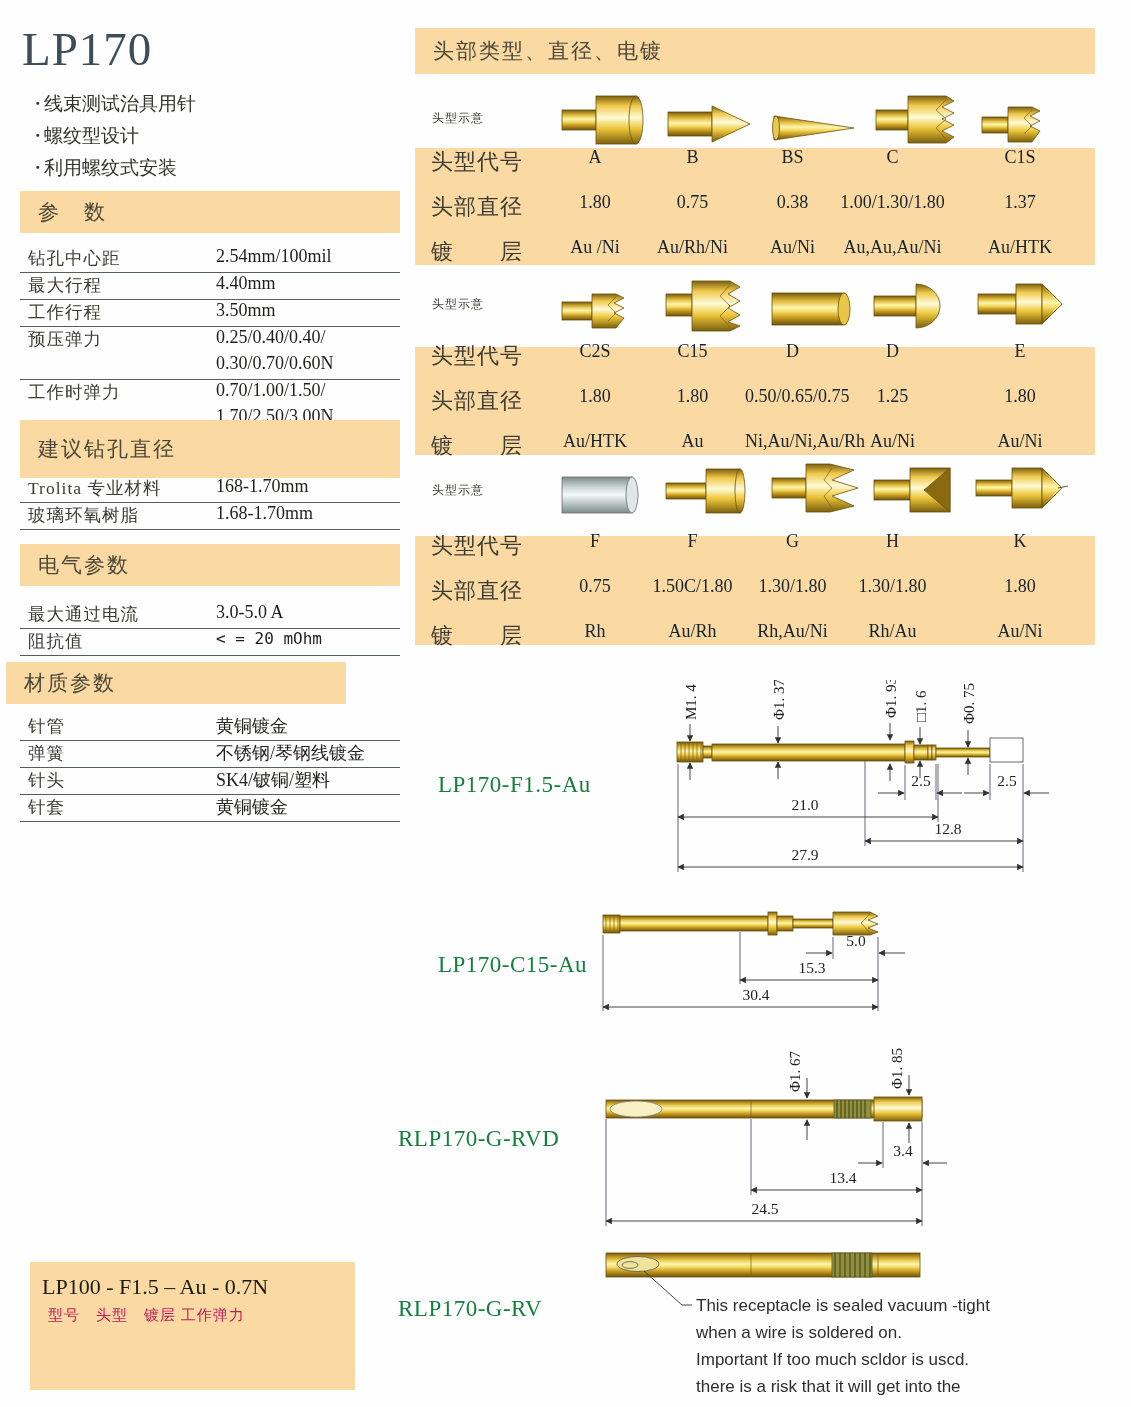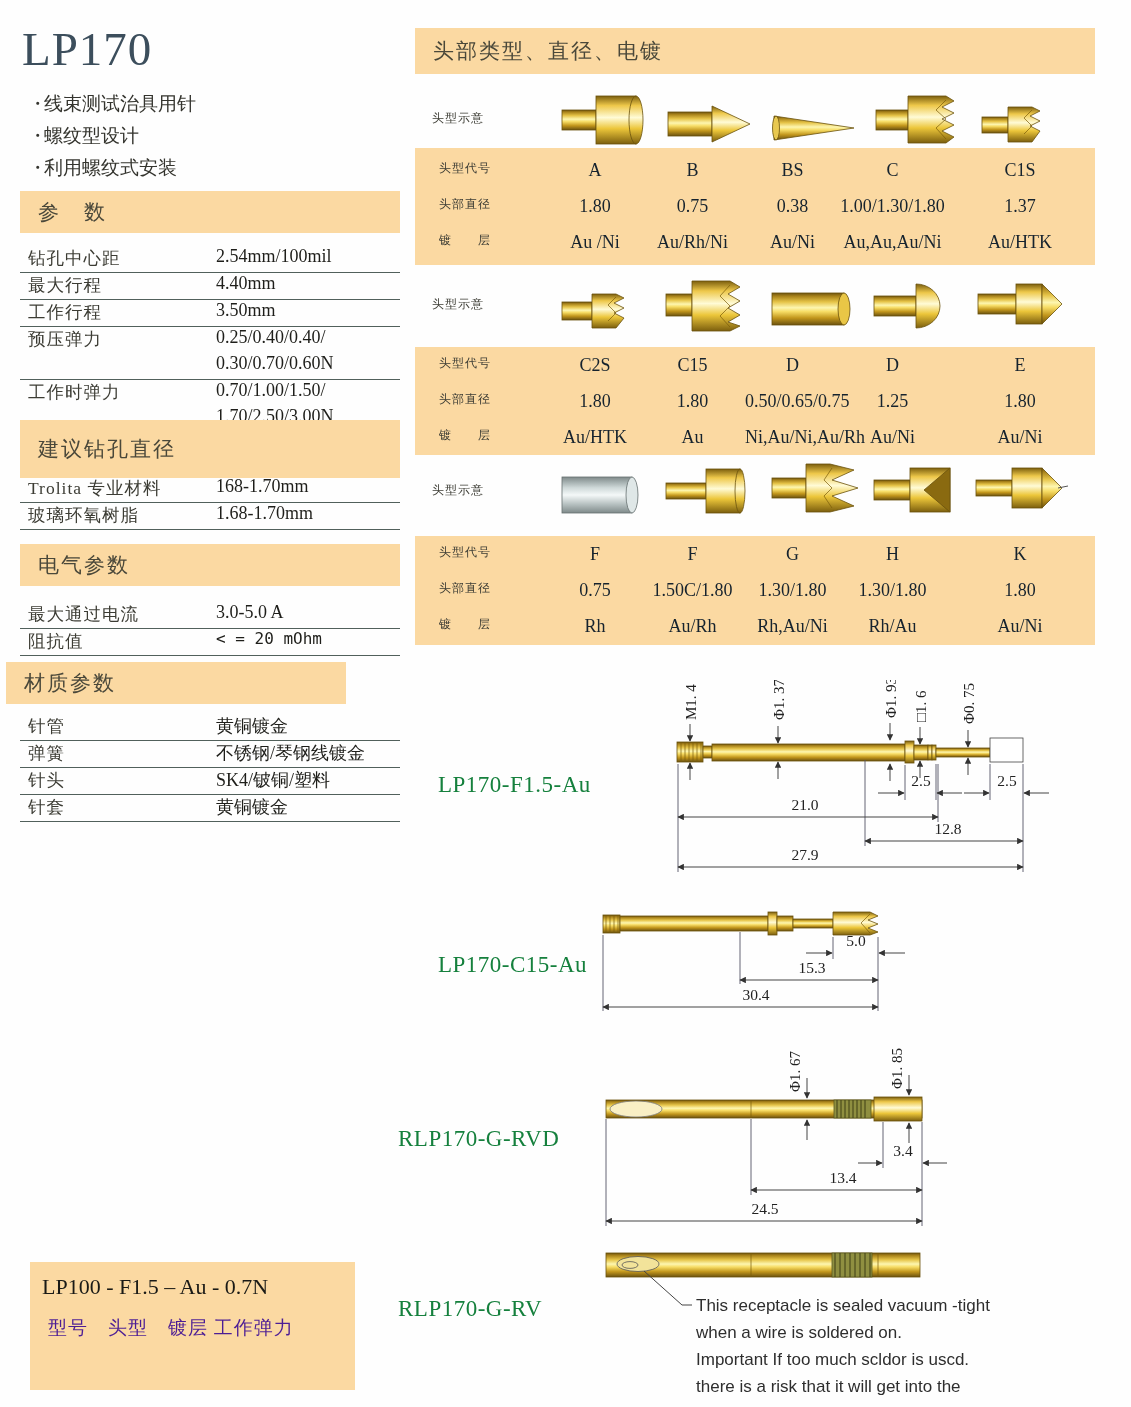--- a/index.html
+++ b/index.html
@@ -13,28 +13,28 @@
         padding-left:18px;box-sizing:border-box;font-size:21px;color:#4a483a;letter-spacing:2px}
   .rowtbl{position:absolute;box-sizing:border-box}
   .prow{display:flex;height:26px;align-items:flex-start;font-size:17.5px}
   .prow .lab{width:188px;padding-left:8px;color:#3c3c34;letter-spacing:1px}
   .prow .val{flex:1;font-size:18px;color:#1e1e1a}
   .prow .val.mono{font-family:"DejaVu Sans Mono",monospace;font-size:16px}
   .prow.u{border-bottom:1px solid #51605b}
   .htable{position:absolute;background:#fbd9a2;display:grid;
           grid-template-columns:135px 90px 105px 95px 105px 150px;
           align-content:center;row-gap:15px;box-sizing:border-box}
-  .htable .hl{font-size:12px;color:#3c3c34;padding-left:24px;letter-spacing:1px}
+  .htable .hl{font-size:22px;color:#3c3c34;padding-left:16px;letter-spacing:1px}
   .htable .hc{font-size:18px;color:#16232e;text-align:center}
   .sketchlbl{position:absolute;font-size:12px;color:#3c3c34;letter-spacing:1px}
   .dlabel{position:absolute;font-weight:normal;font-size:23px;color:#15803d;letter-spacing:0.5px}
   .namebox{position:absolute;left:30px;top:1262px;width:325px;height:128px;background:#fbd9a2;box-sizing:border-box;padding:12px 0 0 18px}
   .namebox .nh{font-size:22px;color:#3c3c34;letter-spacing:2px}
   .namebox .ne{font-size:22px;color:#1a1a16;margin-left:-6px}
-  .namebox .nl{font-size:19px;color:#4c1d95;margin-top:15px;letter-spacing:1px}
+  .namebox .nl{font-size:15px;color:#be185d;margin-top:6px;letter-spacing:1px}
   svg text{font-family:"Liberation Serif","DejaVu Serif",serif}
   .dnum{font-size:15.5px;fill:#222}
   .rot{font-size:15px;fill:#222}
   .note{font-family:"Liberation Sans","DejaVu Sans",sans-serif;font-size:17px;fill:#2e2e2e}
   .ext{stroke:#556;stroke-width:0.9}
   .dim{stroke:#444;stroke-width:1;fill:none}
   .pin{stroke:#6a520c;stroke-width:0.8}
   .thin{stroke:#7a5c08;stroke-width:0.7}
 </style>
 </head>

